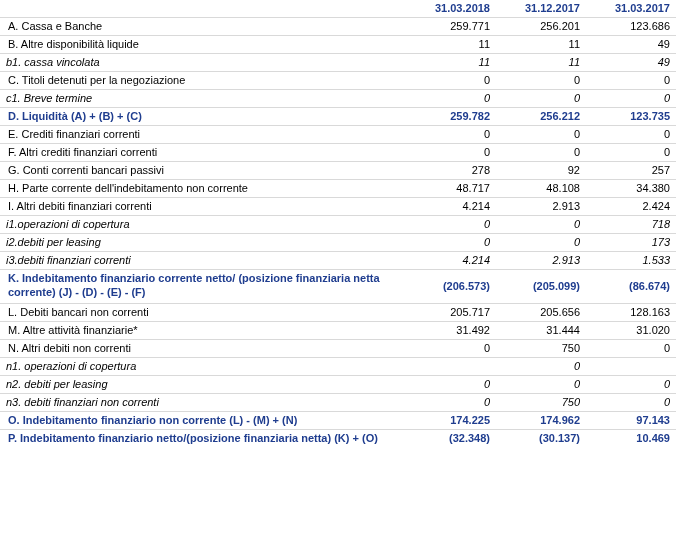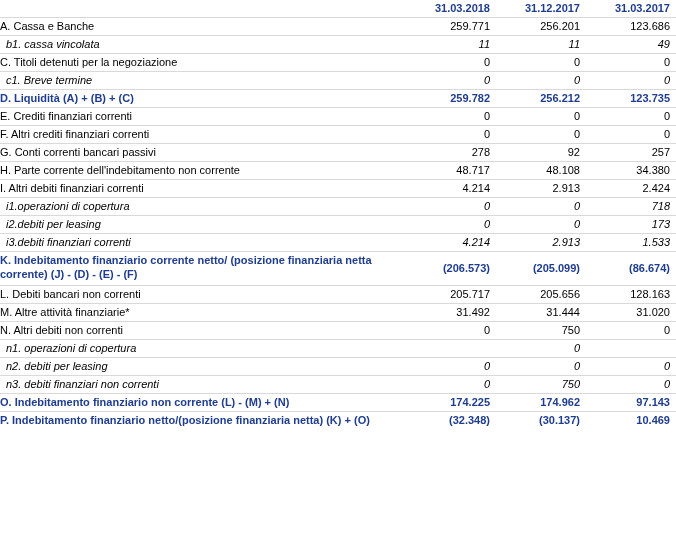--- a/index.html
+++ b/index.html
@@ -42,21 +42,21 @@
     text-align: left;
   }
   td.num {
     text-align: right;
     font-variant-numeric: tabular-nums;
   }
   td.label {
     text-align: left;
   }
   
-  tr.lvl-1 td.label { padding-left: 0; }
+  tr.lvl-1 td.label { padding-left: 8px; }
   tr.lvl-2 td.label { font-style: italic; }
   tr.lvl-2 td.num   { font-style: italic; }
   tr.total td {
     color: #1f3d8f;
     font-weight: bold;
   }
   tr.total2 td {
     color: #1f3d8f;
     font-weight: bold;
   }
@@ -91,20 +91,26 @@
         <th>31.03.2017</th>
       </tr>
     </thead>
     <tbody id="tbody">
         <tr class="lvl-1">
           <td class="label">A. Cassa e Banche</td>
           <td class="num">259.771</td>
           <td class="num">256.201</td>
           <td class="num">123.686</td>
         </tr>
+        <tr class="lvl-1">
+          <td class="label">B. Altre disponibilità liquide</td>
+          <td class="num">11</td>
+          <td class="num">11</td>
+          <td class="num">49</td>
+        </tr>
         <tr class="lvl-2">
           <td class="label">b1. cassa vincolata</td>
           <td class="num">11</td>
           <td class="num">11</td>
           <td class="num">49</td>
         </tr>
         <tr class="lvl-1">
           <td class="label">C. Titoli detenuti per la negoziazione</td>
           <td class="num">0</td>
           <td class="num">0</td>

